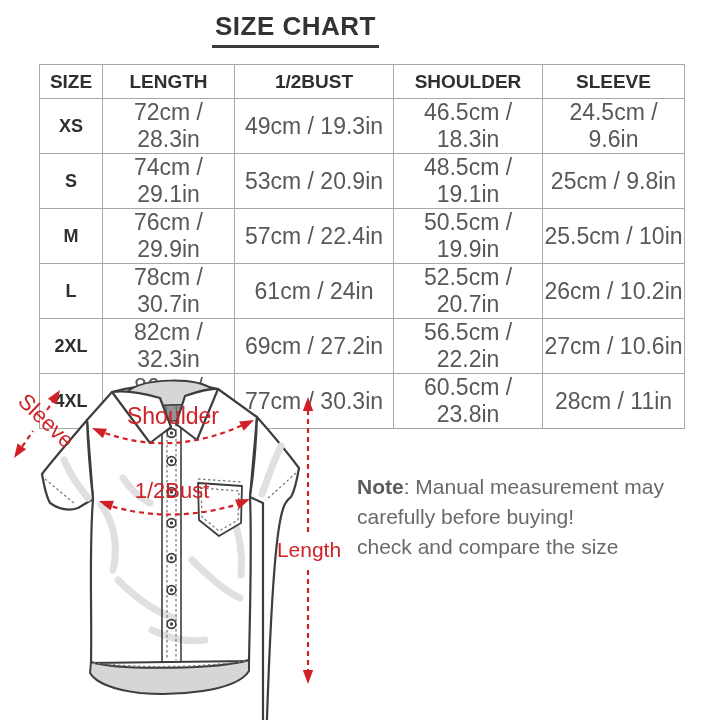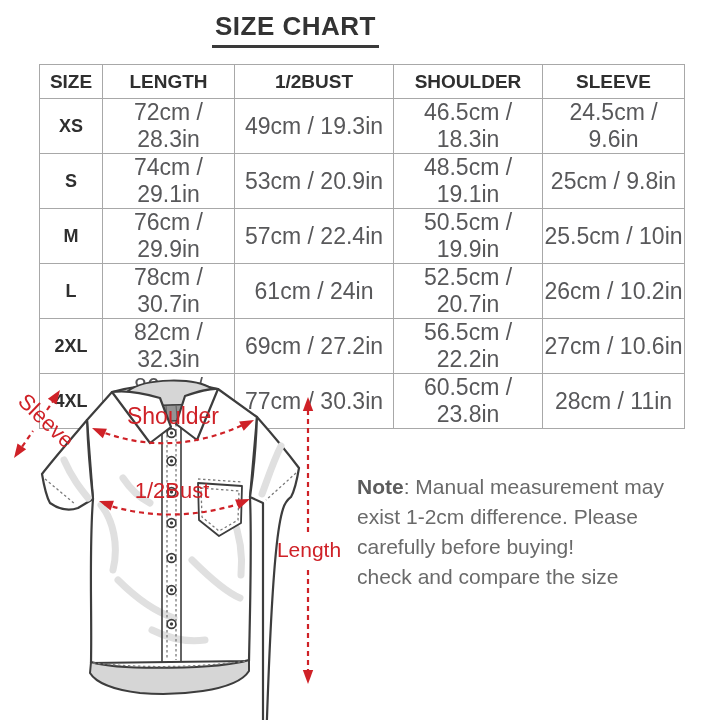--- a/index.html
+++ b/index.html
@@ -243,18 +243,17 @@
               <path class="red-fill" d="M0,0 L-14,5.2 L-14,-5.2 Z"></path>
             </g>
         </g>
         <text class="red-text" x="309" y="197" font-size="21" text-anchor="middle">Length</text>
       </g>
     </svg>
   </div>
 
   <div class="note">
     <div><b>Note</b><span>: Manual measurement may</span></div>
-    <div>exist 1-2cm difference. Please</div>
     <div>carefully before buying!</div>
     <div>check and compare the size</div>
   </div>
 
 </div>
 
 </body></html>

